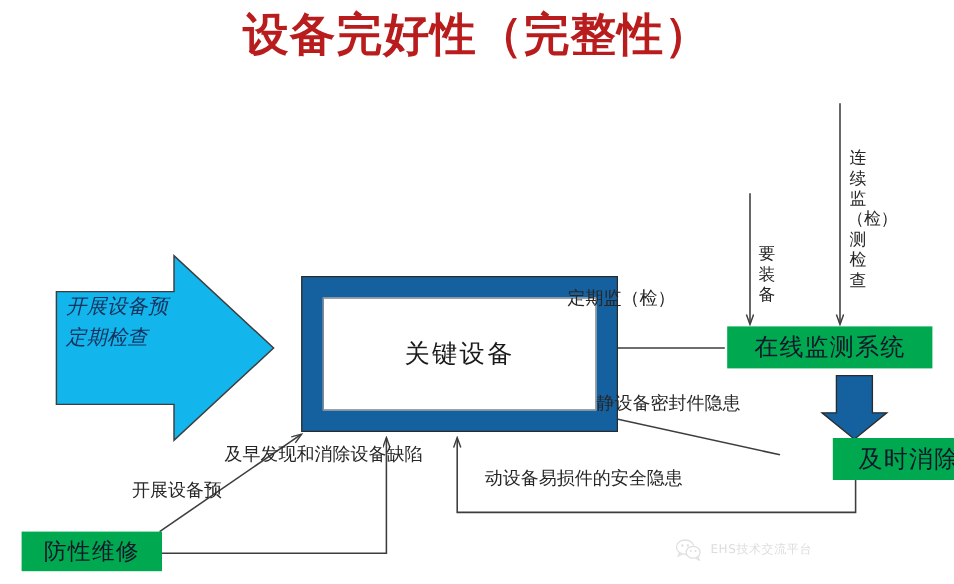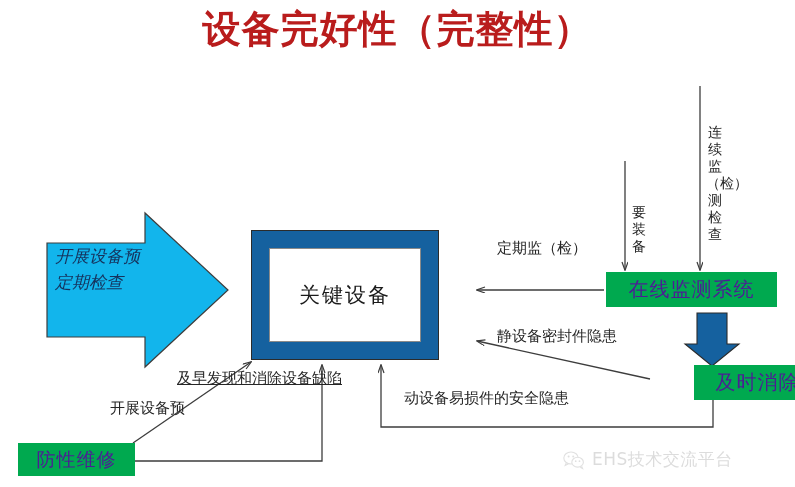--- a/index.html
+++ b/index.html
@@ -33,21 +33,21 @@
     left:55px;top:243px;width:130px;
     font-size:17px;
     color:#16325c;
     line-height:26px;
     font-family:"DejaVu Serif","Liberation Serif",serif;
     font-style:italic;
   }
 
   
   #key-box{
-    left:251px;top:230px;width:188px;height:130px;
+    left:251px;top:230px;width:264px;height:130px;
     background:#15619f;
     border:1px solid #2b2b2b;
     box-sizing:border-box;
   }
   #key-box-inner{
     position:absolute;
     left:17px;top:17px;right:17px;bottom:17px;
     background:#ffffff;
     border:1px solid #8a8a8a;
     box-sizing:border-box;
@@ -56,39 +56,39 @@
   #key-box-label{
     font-family:"DejaVu Serif","Liberation Serif",serif;
     font-size:21px;color:#1a1a1a;letter-spacing:2px;
   }
 
   
   .green-box{
     background:#00a94f;
     display:flex;align-items:center;justify-content:center;
     font-family:"DejaVu Serif","Liberation Serif",serif;
-    color:#4c1d95;
+    color:#0f172a;
     box-sizing:border-box;
   }
   #box-online{left:606px;top:272px;width:171px;height:35px;font-size:20px;letter-spacing:1px;}
   #box-remove{left:650px;top:365px;width:127px;height:35px;font-size:20px;letter-spacing:1px;margin-left:44px;}
   #box-periodic{left:18px;top:443px;width:117px;height:33px;font-size:19px;letter-spacing:1px;}
 
   
   .flabel{
     font-family:"DejaVu Serif","Liberation Serif",serif;
     color:#262626;
     white-space:nowrap;
     font-size:15px;
     line-height:21px;
   }
-  #lbl-periodic-mon{left:473px;top:238px;width:120px;white-space:normal;margin-left:24px;}
+  #lbl-periodic-mon{left:473px;top:238px;width:120px;white-space:normal;}
   #lbl-static{left:497px;top:326px;}
   #lbl-dynamic{left:404px;top:388px;}
-  #lbl-early{left:177px;top:368px;text-decoration:underline;}
+  #lbl-early{left:187px;top:368px;}
   #lbl-pipe{left:110px;top:398px;}
   #lbl-bolt{left:157px;top:437px;}
 
   
   .vlabel{
     font-family:"DejaVu Serif","Liberation Serif",serif;
     font-size:14px;
     color:#262626;
     width:16px;
     line-height:17px;
@@ -100,21 +100,21 @@
   #vlbl-continuous{left:706px;top:92px;}
 
   
   #watermark{
     left:563px;top:448px;
     display:flex;align-items:center;gap:7px;
     opacity:.30;
   }
   #watermark .wm-text{
     font-family:"DejaVu Sans","Liberation Sans",sans-serif;
-    font-size:17px;color:#8d8d8d;letter-spacing:.5px;white-space:nowrap;
+    font-size:10px;color:#8d8d8d;letter-spacing:.5px;white-space:nowrap;
   }
 </style>
 </head>
 <body>
 
 <div id="stage">
 
   <svg id="svg" viewBox="0 0 795 487">
     <defs>
       <marker id="ah-dark" markerWidth="10" markerHeight="10" refX="8.6" refY="3.2" orient="auto" markerUnits="userSpaceOnUse">

